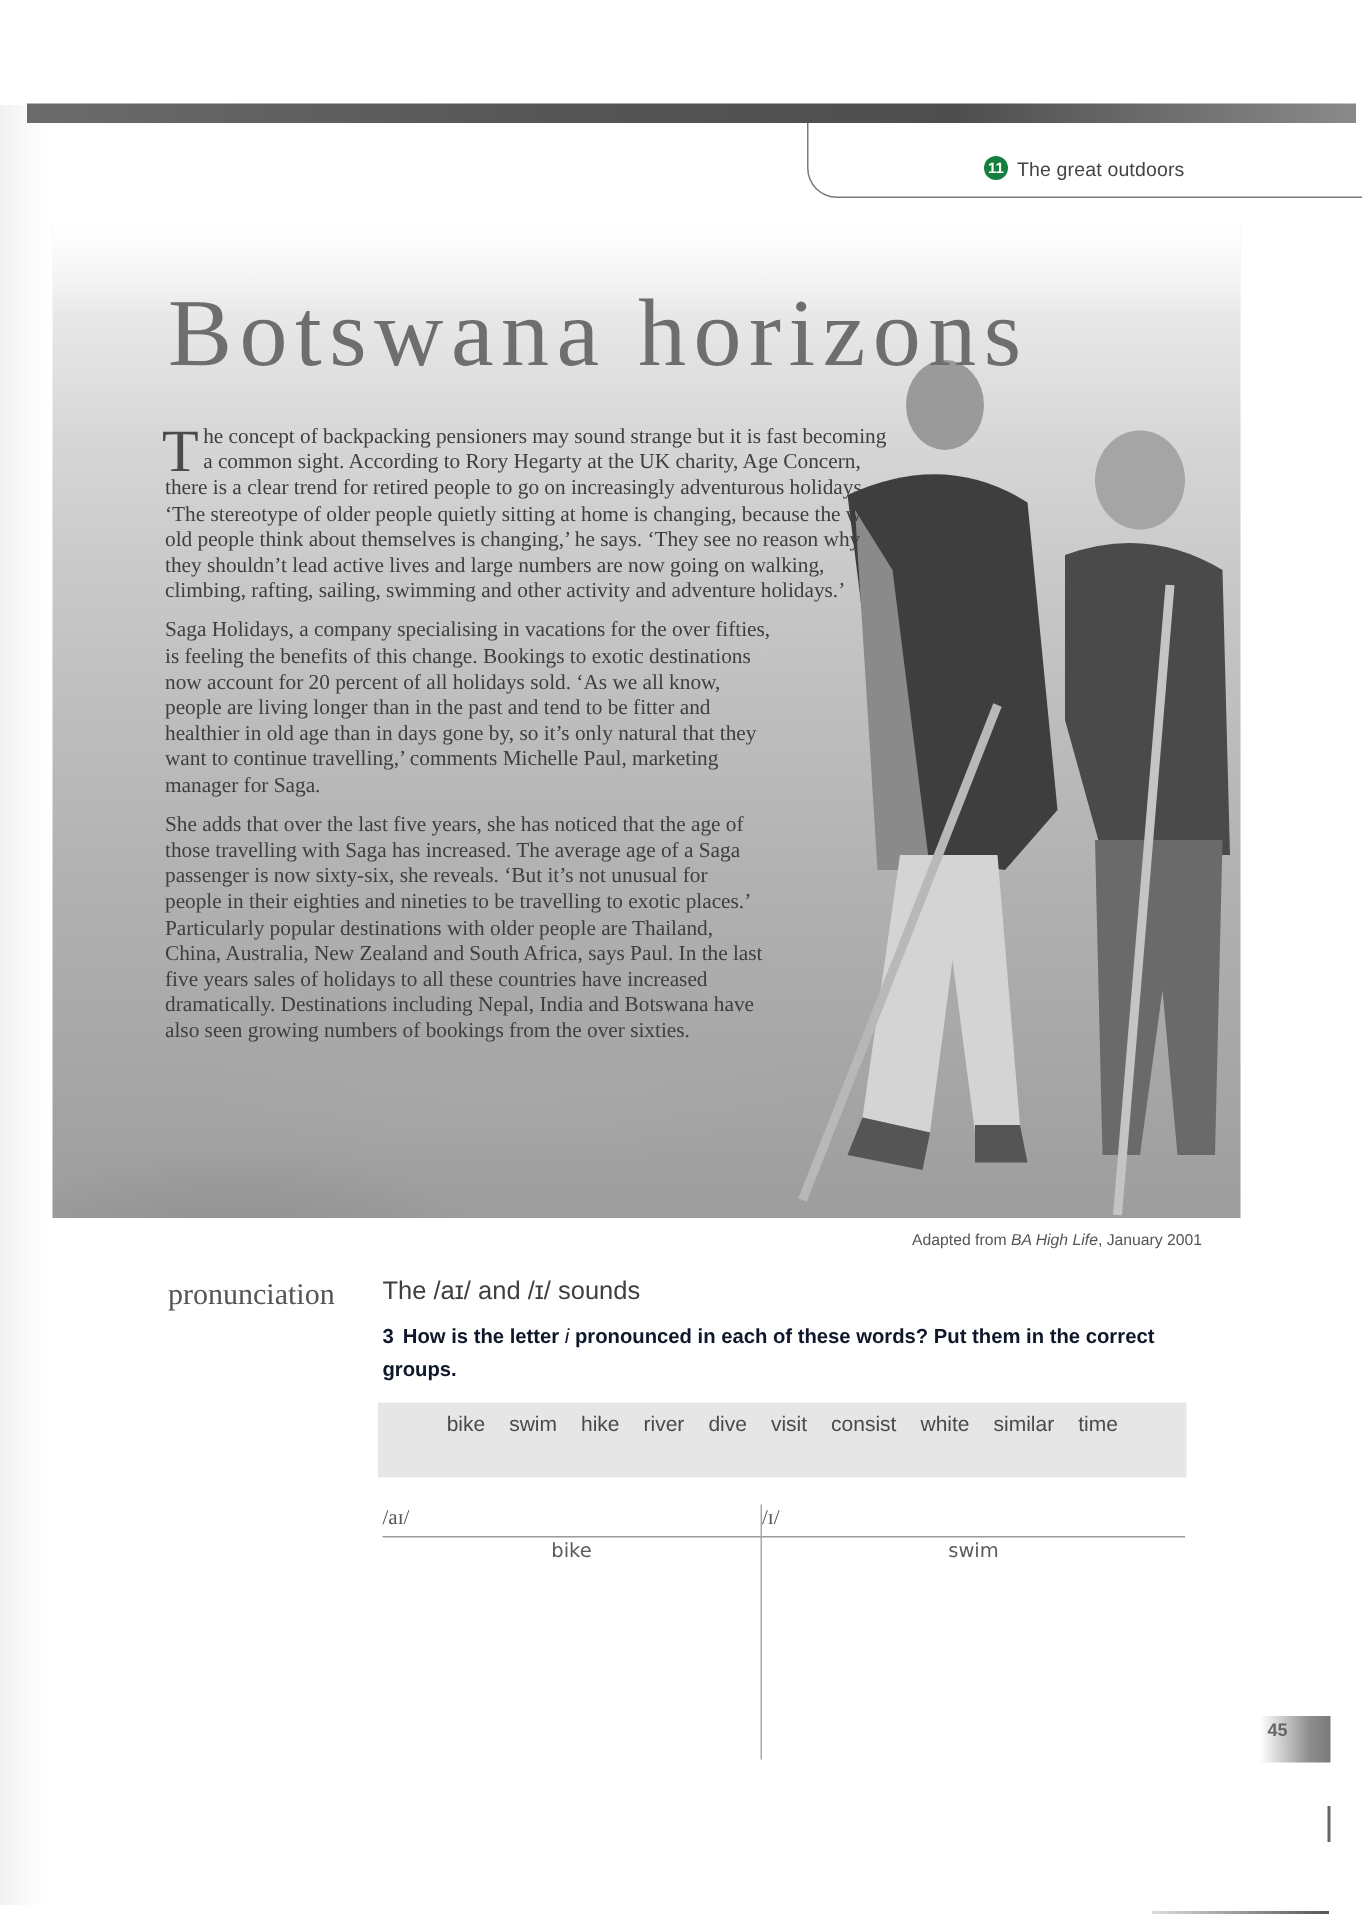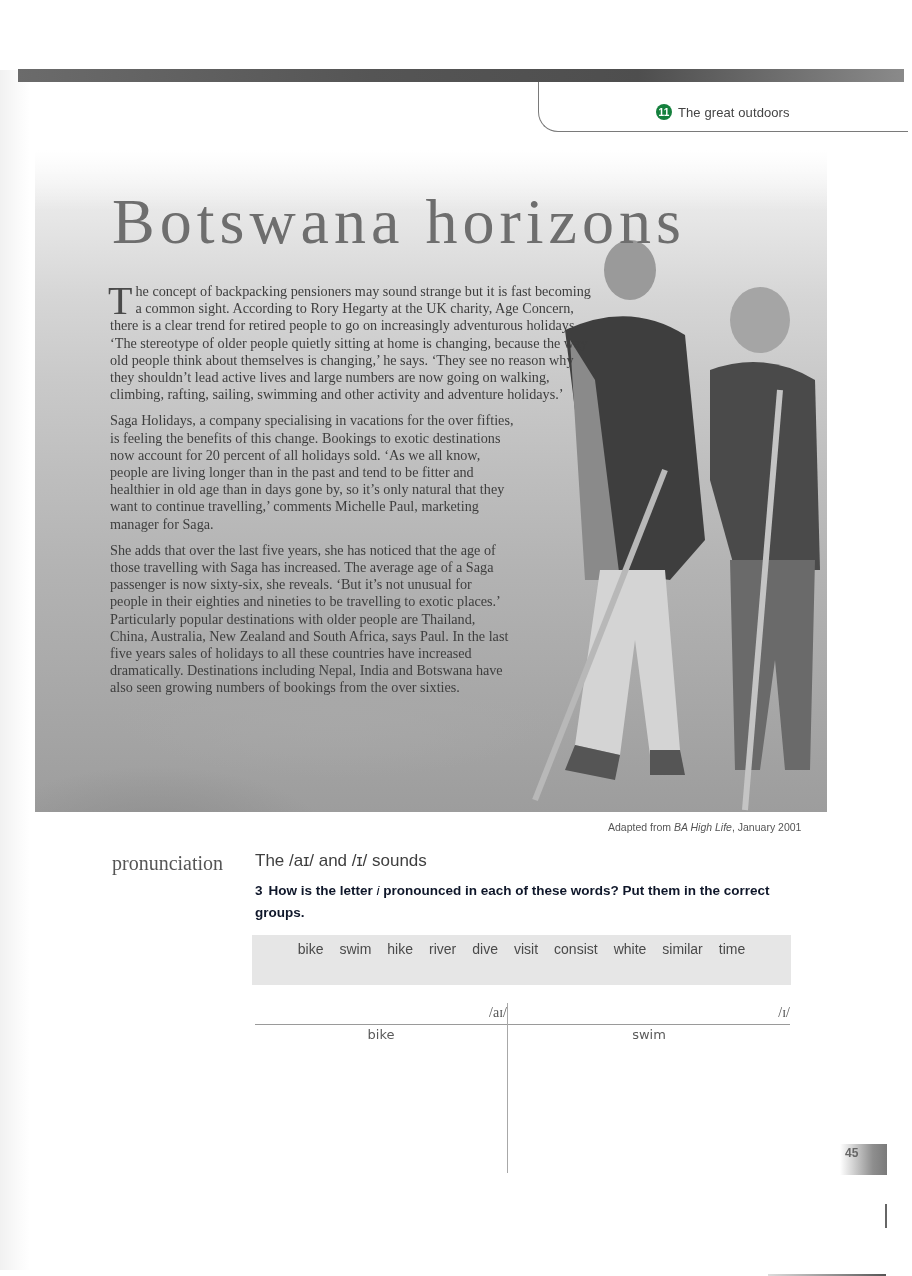--- a/index.html
+++ b/index.html
@@ -81,21 +81,21 @@
     .word-box {
       position: absolute; left: 252px; top: 935px; width: 539px; height: 50px;
       background: #e6e6e6; padding-top: 4px;
     }
     .word-row { display: flex; justify-content: center; gap: 0; font-size: 14px; color: #4a4a4a; line-height: 21px; }
     .word-row span { margin: 0 8px; }
 
     .answer-table { position: absolute; left: 255px; top: 1003px; width: 535px; height: 170px; }
     .answer-table .hline { position: absolute; left: 0; top: 21px; width: 535px; height: 1px; background: #9a9a9a; }
     .answer-table .vline { position: absolute; left: 252px; top: 0; width: 1px; height: 170px; background: #a8a8a8; }
-    .col-head { position: absolute; top: 2px; font-family: "Liberation Serif", "DejaVu Serif", serif; font-size: 14px; color: #555; text-align: right; }
+    .col-head { position: absolute; top: 2px; font-family: "Liberation Serif", "DejaVu Serif", serif; font-size: 14px; color: #555; text-align: left; }
     .col-ans { position: absolute; top: 24px; font-family: "DejaVu Sans", sans-serif; font-size: 13px; color: #5a5a5a; text-align: center; }
 
     .page-num {
       position: absolute; left: 840px; top: 1144px; width: 47px; height: 31px;
       background: linear-gradient(to right, #ffffff 0%, #cfcfcf 30%, #8e8e8e 70%, #7a7a7a);
       font-size: 12px; font-weight: bold; color: #666; padding-left: 5px; line-height: 18px;
     }
     .page-num-tick { position: absolute; left: 885px; top: 1204px; width: 2px; height: 24px; background: #666; }
     .bottom-rule { position: absolute; left: 768px; top: 1274px; width: 118px; height: 2px; background: linear-gradient(to right, #ddd, #555); }
   </style>

